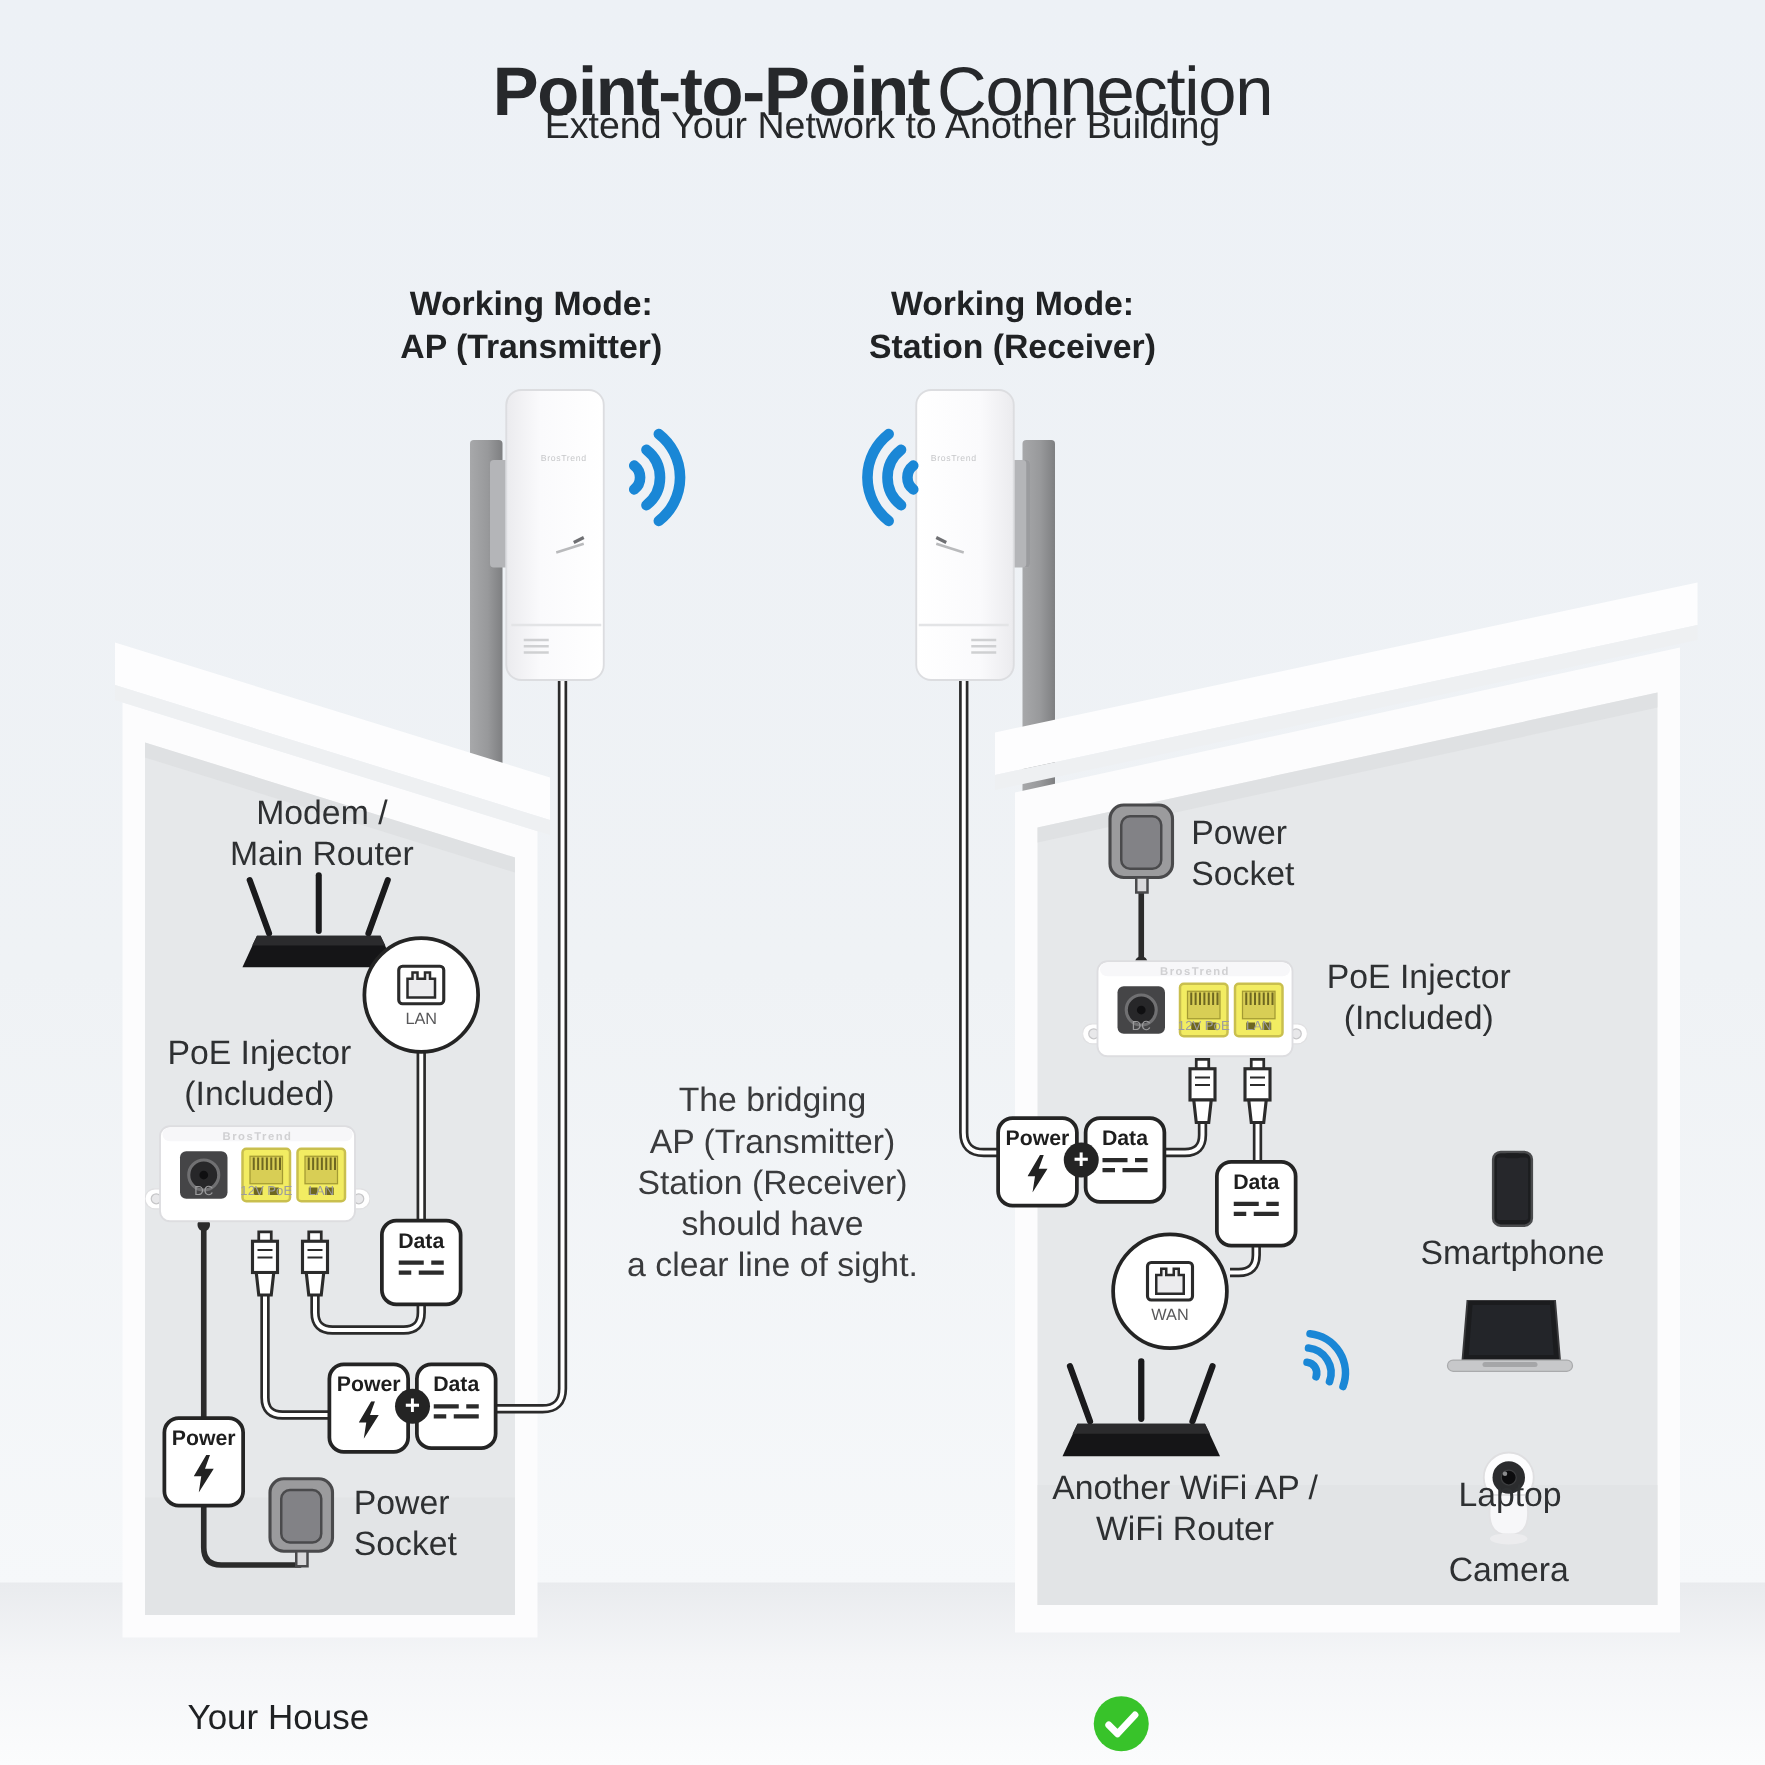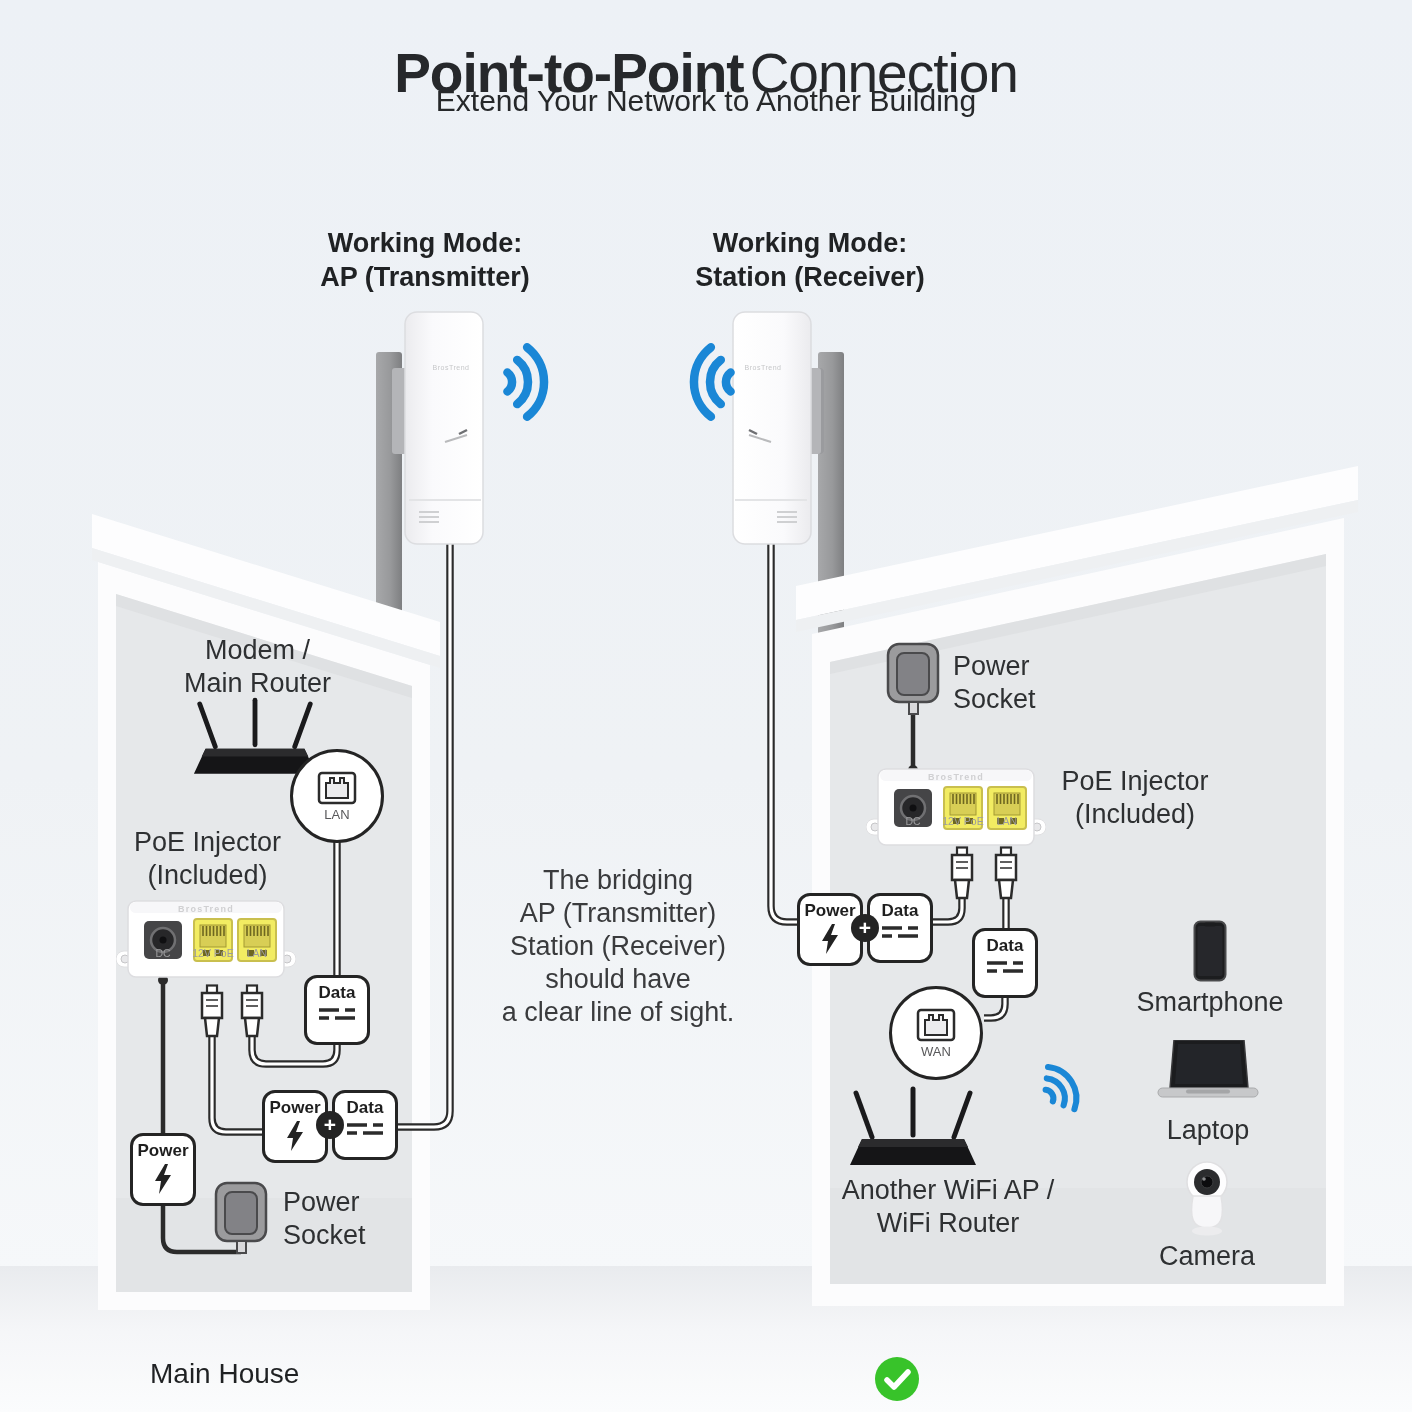--- a/index.html
+++ b/index.html
@@ -433,29 +433,29 @@
         <use href="#sym-phone"></use>
       </svg>
   </div>
   <div class="lbl" style="left:1130px;top:986px;width:160px;">Smartphone</div>
 
   <div class="dev" style="left:1156px;top:1040px;width:104px;height:60px;">
     <svg viewBox="0 0 104 60">
         <use href="#sym-laptop"></use>
       </svg>
   </div>
-  <div class="lbl" style="left:1146px;top:1114px;width:124px;">Laptop</div>
+  <div class="lbl" style="left:1146px;top:1180px;width:124px;">Laptop</div>
 
   <div class="dev" style="left:1177px;top:1160px;width:60px;height:78px;">
     <svg viewBox="0 0 60 78">
         <use href="#sym-camera"></use>
       </svg>
   </div>
   <div class="lbl" style="left:1137px;top:1240px;width:140px;">Camera</div>
 
-  <div class="main-house" style="left:150px;top:1358px;">Main House</div>
+  <div class="main-house" style="left:150px;top:1358px;">Your House</div>
   <div class="footer-check" style="left:874px;top:1356px;">
     <svg width="46" height="46" viewBox="0 0 46 46">
         <use href="#sym-check"></use>
       </svg>
   </div>
 
 </div>
 
 </body></html>

